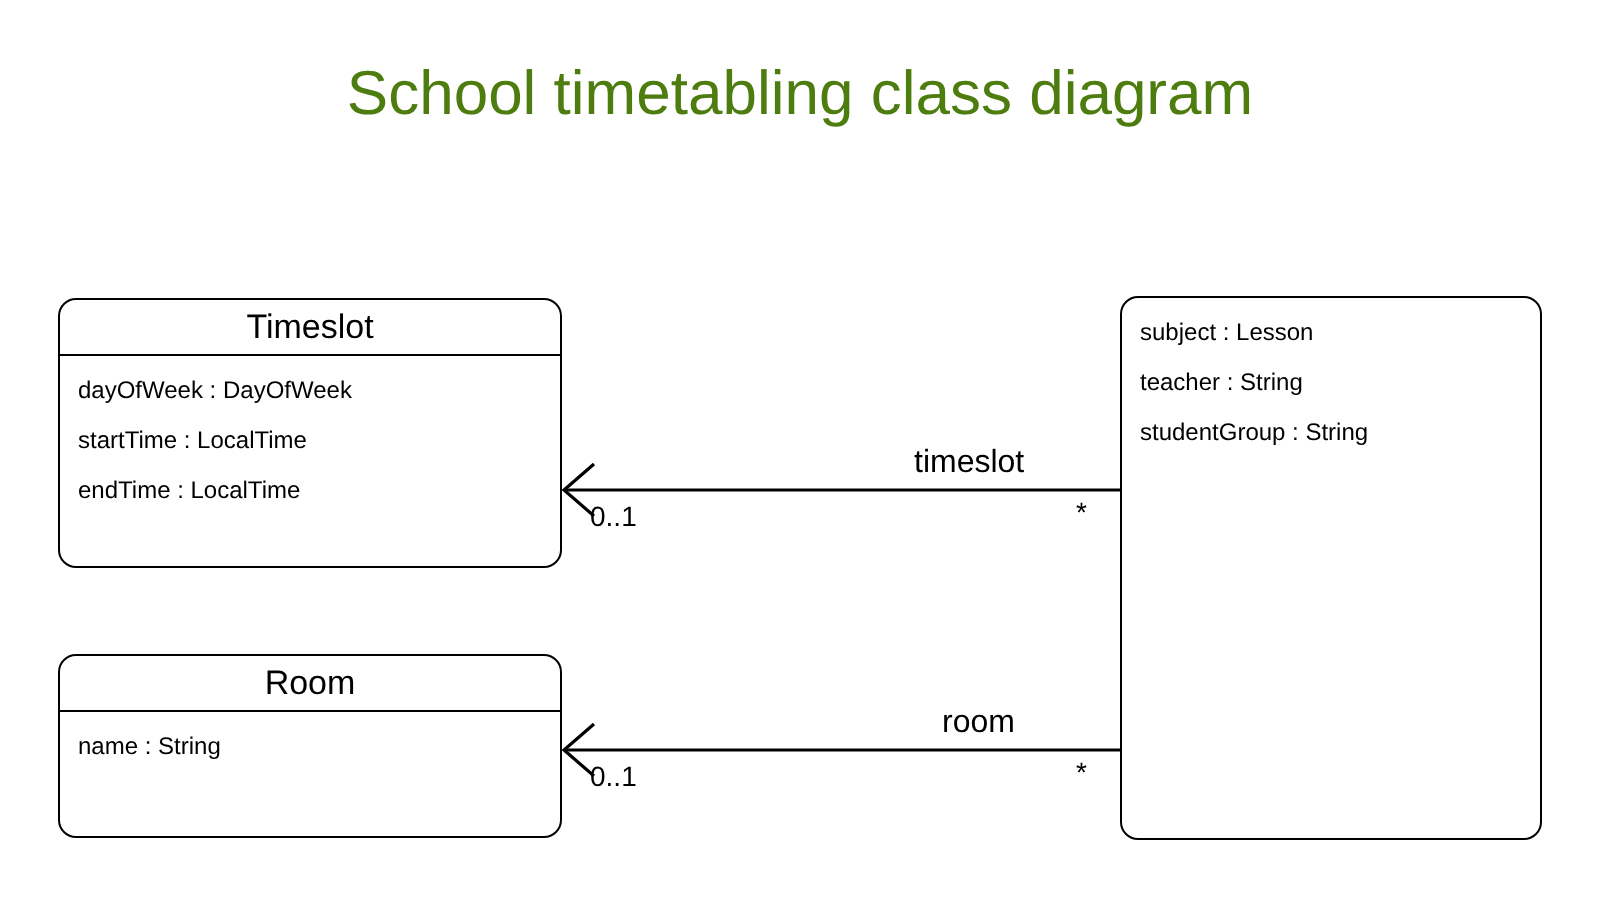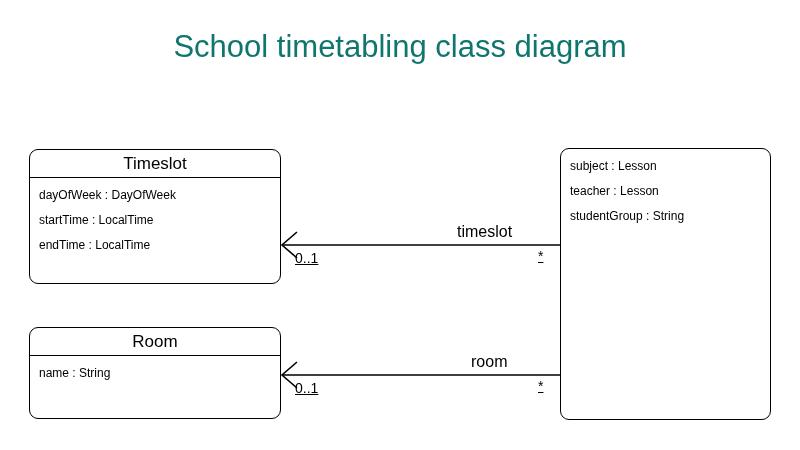--- a/index.html
+++ b/index.html
@@ -23,21 +23,21 @@
   
   #diagram-title {
     position: absolute;
     left: 0;
     top: 28px;
     width: 800px;
     text-align: center;
     font-size: 31px;
     line-height: 38px;
     font-weight: 400;
-    color: #0f766e;
+    color: #4d7c0f;
     white-space: nowrap;
   }
 
   
   .uml-class {
     position: absolute;
     box-sizing: border-box;
     background: #ffffff;
     border: 1.6px solid #000000;
     border-radius: 9px;
@@ -82,21 +82,20 @@
     line-height: 18px;
     white-space: nowrap;
     color: #000000;
   }
   .assoc-mult {
     position: absolute;
     font-size: 14px;
     line-height: 16px;
     white-space: nowrap;
     color: #000000;
-    text-decoration: underline;
   }
 
   #assoc-timeslot-name  { left: 457px; top: 223px; }
   #assoc-timeslot-near  { left: 295px; top: 250px; }
   #assoc-timeslot-far   { left: 538px; top: 248px; }
 
   #assoc-room-name      { left: 471px; top: 353px; }
   #assoc-room-near      { left: 295px; top: 380px; }
   #assoc-room-far       { left: 538px; top: 378px; }
 </style>
@@ -119,21 +118,21 @@
   <div class="uml-class" id="class-room">
     <div class="uml-class-name">Room</div>
     <div class="uml-attrs">
       <div class="uml-attr">name : String</div>
     </div>
   </div>
 
   <div class="uml-class" id="class-lesson">
     <div class="uml-attrs">
       <div class="uml-attr">subject : Lesson</div>
-      <div class="uml-attr">teacher : Lesson</div>
+      <div class="uml-attr">teacher : String</div>
       <div class="uml-attr">studentGroup : String</div>
     </div>
   </div>
 
   <svg id="assoc-layer" viewBox="0 0 800 450" xmlns="http://www.w3.org/2000/svg">
 
     <g>
       <line x1="560" y1="245" x2="283" y2="245" stroke="#000000" stroke-width="1.6"></line>
       <polyline points="297,232 282,245 297,258" fill="none" stroke="#000000" stroke-width="1.6" stroke-linecap="butt" stroke-linejoin="miter"></polyline>
     </g>

